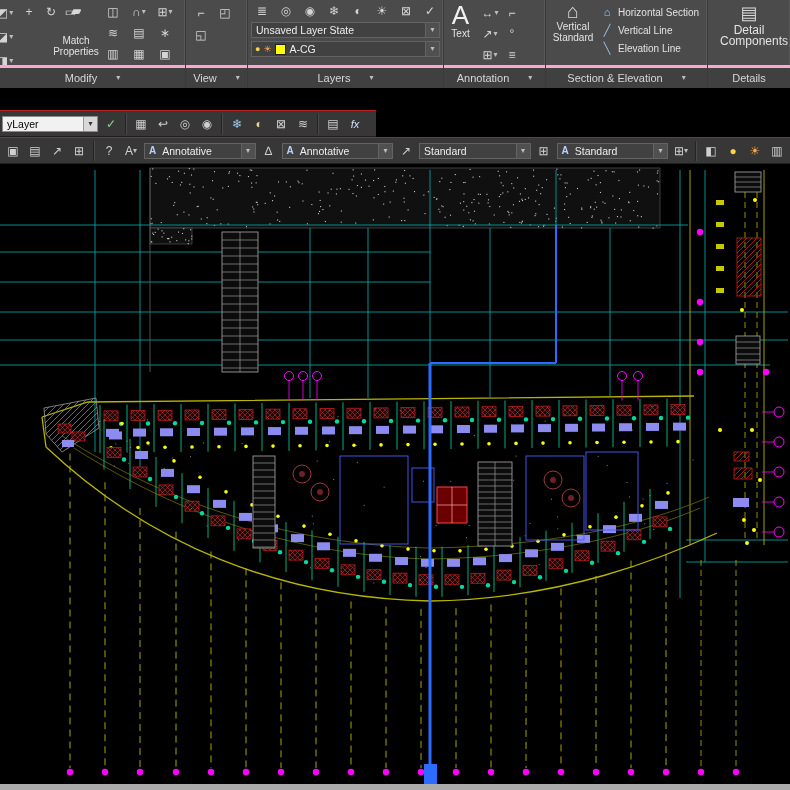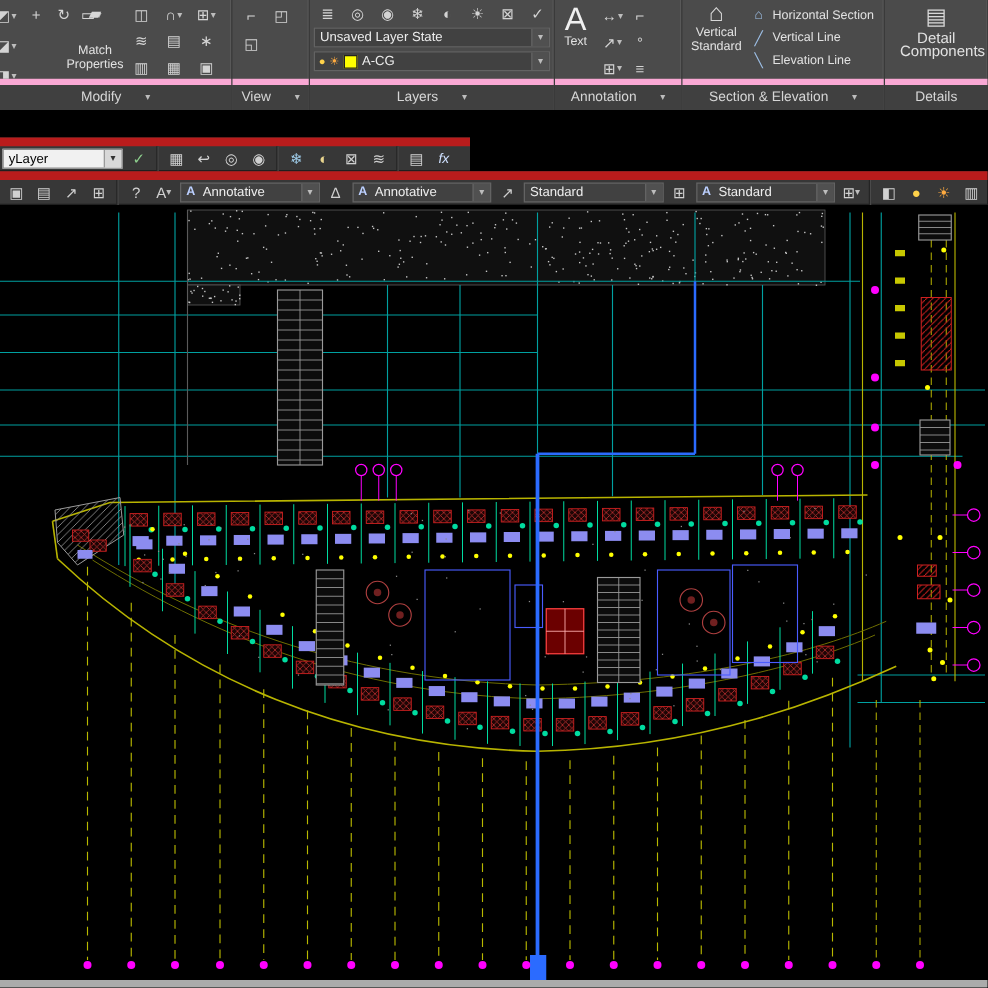--- a/index.html
+++ b/index.html
@@ -1,21 +1,21 @@
 <!DOCTYPE html>
 <html><head>
 <meta charset="utf-8">
 <style>
   html,body{margin:0;padding:0;}
   body{width:790px;height:790px;background:#000;font-family:"Liberation Sans",sans-serif;overflow:hidden;position:relative;color:#e8e8e8;-webkit-font-smoothing:antialiased;}
   
   .ribbon{position:absolute;top:0;left:0;width:790px;height:88px;background:#4b4b4b;display:flex;}
   .panel{height:88px;display:flex;flex-direction:column;border-right:1px solid #3a3a3a;box-shadow:inset -1px 0 0 #585858;box-sizing:border-box;}
   .panel-content{position:relative;flex:1;overflow:hidden;}
-  .panel-label{height:20px;background:#404040;border-top:5px solid #f9a8d4;font-size:11px;color:#d6d6d6;display:flex;align-items:center;justify-content:center;gap:19px;white-space:nowrap;text-align:right;}
+  .panel-label{height:20px;background:#404040;border-top:3px solid #f9a8d4;font-size:11px;color:#d6d6d6;display:flex;align-items:center;justify-content:center;gap:19px;white-space:nowrap;text-align:right;}
   .chv{font-size:8px;color:#bdbdbd;line-height:1;}
   .r-ico{width:22px;height:19px;display:inline-flex;align-items:center;justify-content:center;color:#d4d4d4;font-size:12px;cursor:default;}
   .r-ico .chv{margin-left:1px;}
   .modify-left{position:absolute;left:-6px;top:3px;display:flex;flex-direction:column;gap:5px;}
   .modify-top{position:absolute;left:18px;top:2px;display:flex;}
   .modify-grid{position:absolute;left:102px;top:2px;display:grid;grid-template-columns:repeat(3,26px);grid-auto-rows:21px;}
   .mp-btn{position:absolute;left:50px;top:3px;width:52px;text-align:center;cursor:default;}
   .mp-ico{font-size:13px;color:#d8d8d8;}
   .mp-label{font-size:10px;line-height:11px;color:#e2e2e2;margin-top:17px;}
   .view-icons{position:absolute;left:4px;top:3px;display:grid;grid-template-columns:repeat(2,24px);grid-auto-rows:22px;}
@@ -38,21 +38,21 @@
   .vs-btn{position:absolute;left:3px;top:1px;width:48px;text-align:center;cursor:default;}
   .vs-ico{font-size:20px;line-height:20px;color:#d8d8d8;}
   .vs-label{font-size:10px;line-height:11px;color:#e2e2e2;}
   .sec-rows{position:absolute;left:54px;top:3px;display:flex;flex-direction:column;}
   .sec-row{display:flex;align-items:center;gap:4px;height:18px;font-size:10px;color:#e2e2e2;white-space:nowrap;cursor:default;}
   .sec-ico{width:14px;text-align:center;color:#9ec0e8;font-size:11px;}
   .dc-btn{position:absolute;left:12px;top:3px;width:58px;text-align:center;cursor:default;}
   .dc-ico{font-size:18px;line-height:20px;color:#d8d8d8;}
   .dc-label{font-size:12px;line-height:11px;color:#e2e2e2;margin-top:2px;}
   
-  .tbrow{position:absolute;left:0;display:flex;align-items:center;background:#373737;border-top:7px solid #b91c1c;border-bottom:1px solid #1f1f1f;box-sizing:border-box;padding:0 2px;}
+  .tbrow{position:absolute;left:0;display:flex;align-items:center;background:#373737;border-top:1px solid #b91c1c;border-bottom:1px solid #1f1f1f;box-sizing:border-box;padding:0 2px;}
   #row1{top:110px;height:27px;width:376px;}
   #row2{top:137px;height:27px;width:790px;}
   .tb-ico{min-width:20px;height:20px;margin:0 1px;display:inline-flex;align-items:center;justify-content:center;color:#d0d0d0;font-size:12px;cursor:default;}
   .sep{width:1px;height:20px;background:#242424;border-right:1px solid #4a4a4a;margin:0 3px;}
   .tb-combo{width:112px;margin:0 2px;}
   .tb-combo1{width:96px;margin-right:2px;}
   .fx{font-style:italic;font-size:11px;color:#cfe0ff;}
   .right-group{margin-left:auto;display:flex;align-items:center;}
   
   #canvas{position:absolute;top:164px;left:0;width:790px;height:620px;background:#000;}

